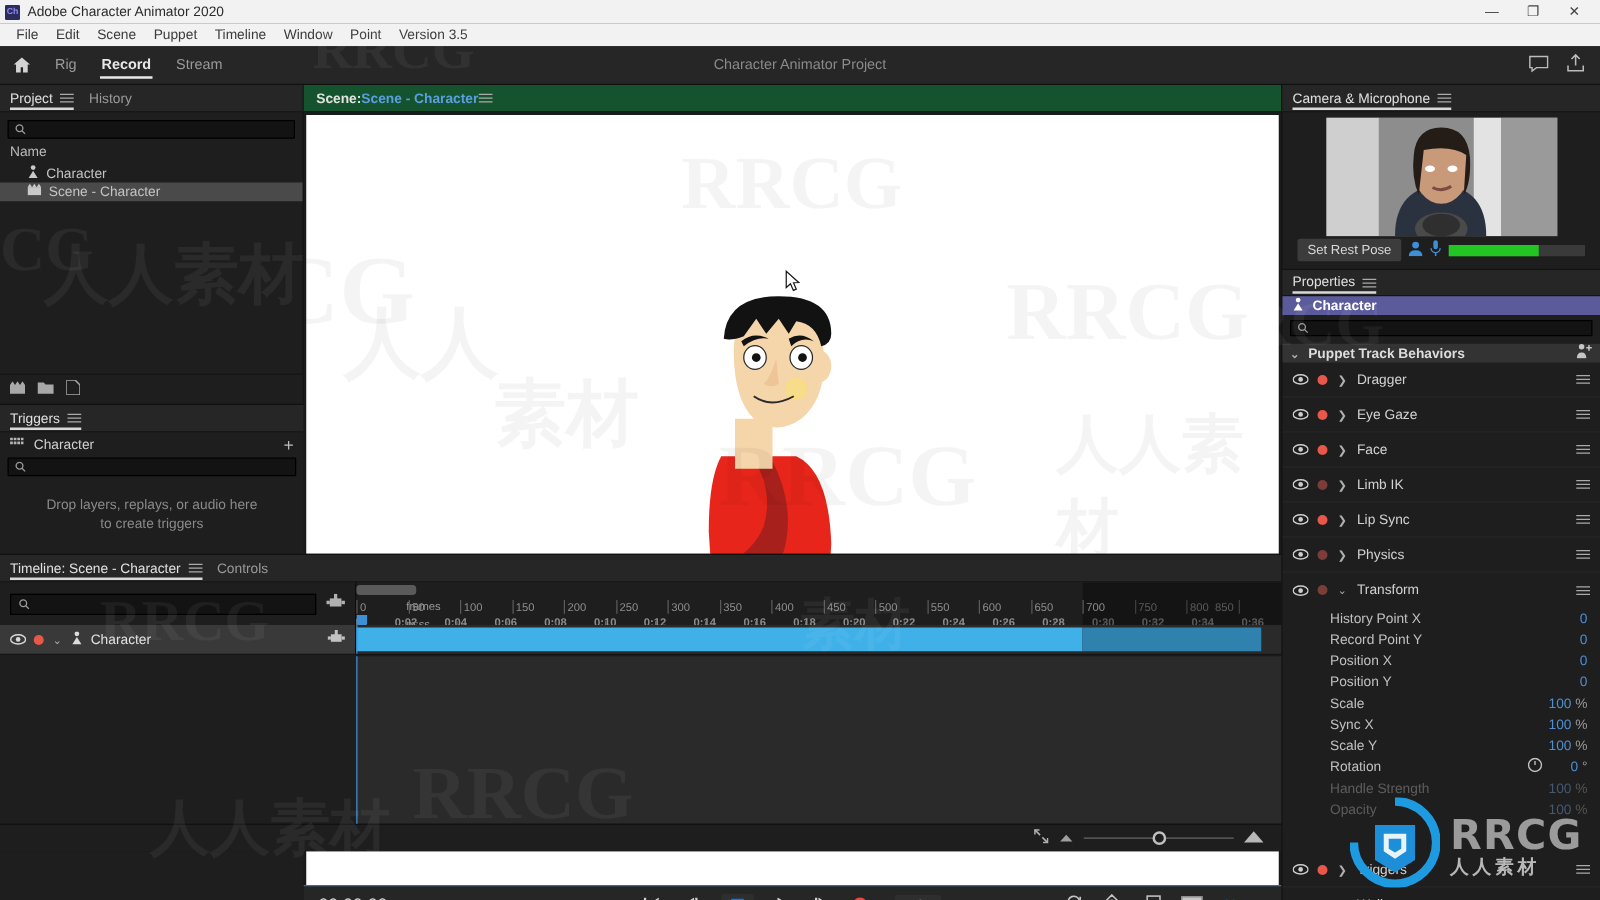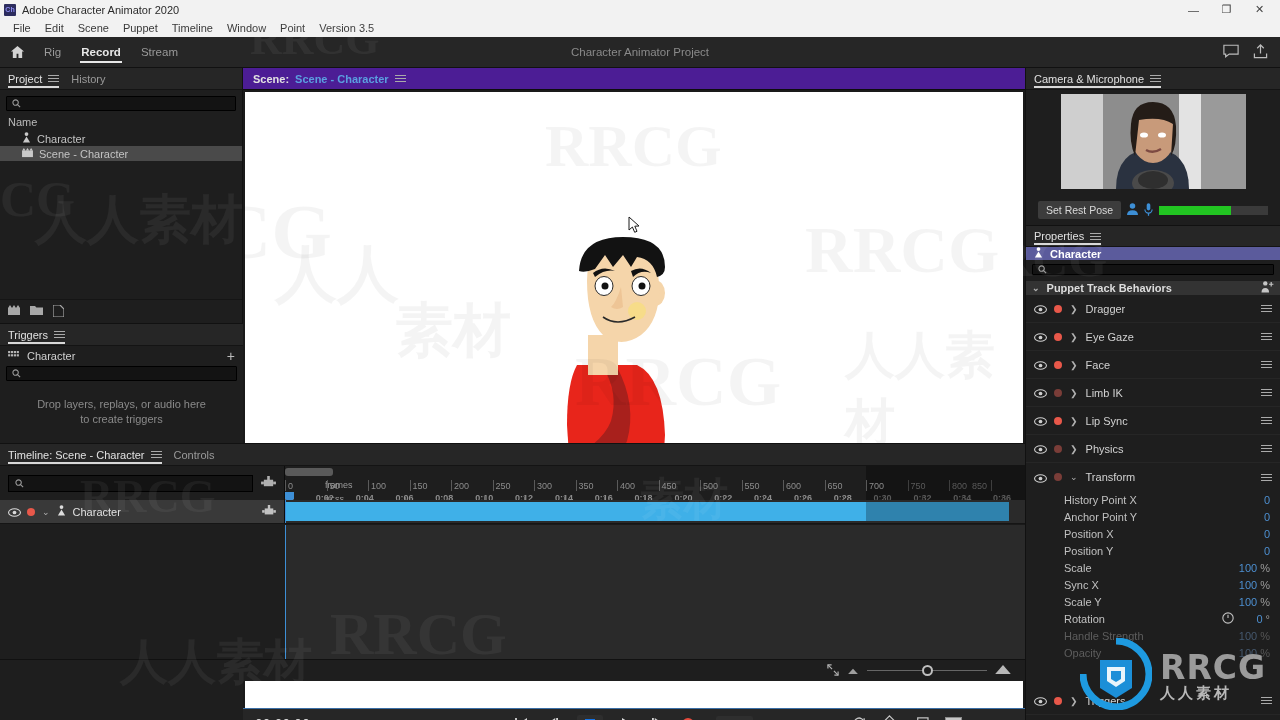--- a/index.html
+++ b/index.html
@@ -68,22 +68,22 @@
                  gap:10px; padding:0 8px; border-top:1px solid #151515; background:#1e1e1e;}
 
   
   .trg-panel { height:193px; border-top:1px solid #111; display:flex; flex-direction:column; }
   .trg-row { height:20px; display:flex; align-items:center; padding:0 8px; gap:8px;
              color:#d0d0d0; font-size:11px; }
   .trg-plus { margin-left:auto; color:#bbb; font-size:14px; line-height:10px; }
   .trg-hint { text-align:center; color:#8a8a8a; font-size:11px; margin-top:14px; line-height:15px; }
 
   
-  .scene-tab { height:22px; background:#4c1d95; display:flex; align-items:center;
-               padding:0 10px; gap:6px; font-size:11px; border-bottom:1px solid #0d0d0d; }
+  .scene-tab { height:22px; background:#14532d; display:flex; align-items:center;
+               padding:0 10px; font-size:11px; border-bottom:1px solid #0d0d0d; }
   .scene-tab .lbl { color:#e2e2e2; font-weight:bold; }
   .scene-tab .nm  { color:#5b9fe0; font-weight:bold; }
   .canvas-wrap { flex:1; background:#1a1a1a; padding:2px 2px 0 2px; position:relative; }
   .canvas { width:100%; height:100%; background:#fff; position:relative; overflow:hidden; }
 
   .ctrlbar { height:30px; background:#262626; display:flex; align-items:center;
              border-top:1px solid #3a6ea5; position:relative; }
   .tc { padding-left:12px; }
   .tc .big { color:#dcdcdc; font-size:13.5px; letter-spacing:.3px; }
   .tc .zero { color:#999; font-size:9px; }
@@ -133,21 +133,21 @@
                border-top:1px solid #111; }
   .zs-wrap { margin-left:auto; display:flex; align-items:center; gap:8px; padding-right:14px; }
   .zline { width:120px; height:1px; background:#666; position:relative; }
   .zknob { position:absolute; left:50%; top:-5px; width:11px; height:11px; border-radius:50%;
            border:2px solid #c0c0c0; margin-left:-5px; background:#1e1e1e; }
 
   
   .cam-box { padding:4px 6px 0; }
   .cam-feed { width:185px; height:95px; margin:0 auto; background:#6d6d6d; position:relative;
               overflow:hidden; }
-  .cam-bar { display:flex; align-items:center; gap:6px; padding:12px 6px 6px; }
+  .cam-bar { display:flex; align-items:center; gap:6px; padding:2px 6px 6px; }
   .rest-btn { background:#3c3c3c; color:#d8d8d8; font-size:10.5px; padding:3px 8px;
               border-radius:2px; }
   .meter { flex:1; height:9px; background:#3a3a3a; position:relative; }
   .meter-fill { position:absolute; left:0; top:0; bottom:0; width:66%; background:#22c522; }
 
   .prop-hdr { height:22px; background:#262626; display:flex; align-items:center;
               gap:10px; padding:0 8px; border-top:1px solid #111; border-bottom:1px solid #141414; }
   .puppet-sel { height:19px; background:#5b5b9c; display:flex; align-items:center;
                 gap:7px; padding:0 8px; color:#fff; font-size:11px; font-weight:bold; }
   .sec-hdr { height:18px; background:#333; display:flex; align-items:center; gap:7px;
@@ -671,21 +671,21 @@
               <i></i>
             </span>
         </div>
 
         <div>
           <div class="prop-row">
             <span>History Point X</span>
             <span class="val">0</span>
           </div>
           <div class="prop-row">
-            <span>Anchor Point Y</span>
+            <span>Record Point Y</span>
             <span class="val">0</span>
           </div>
           <div class="prop-row">
             <span>Position X</span>
             <span class="val">0</span>
           </div>
           <div class="prop-row">
             <span>Position Y</span>
             <span class="val">0</span>
           </div>

